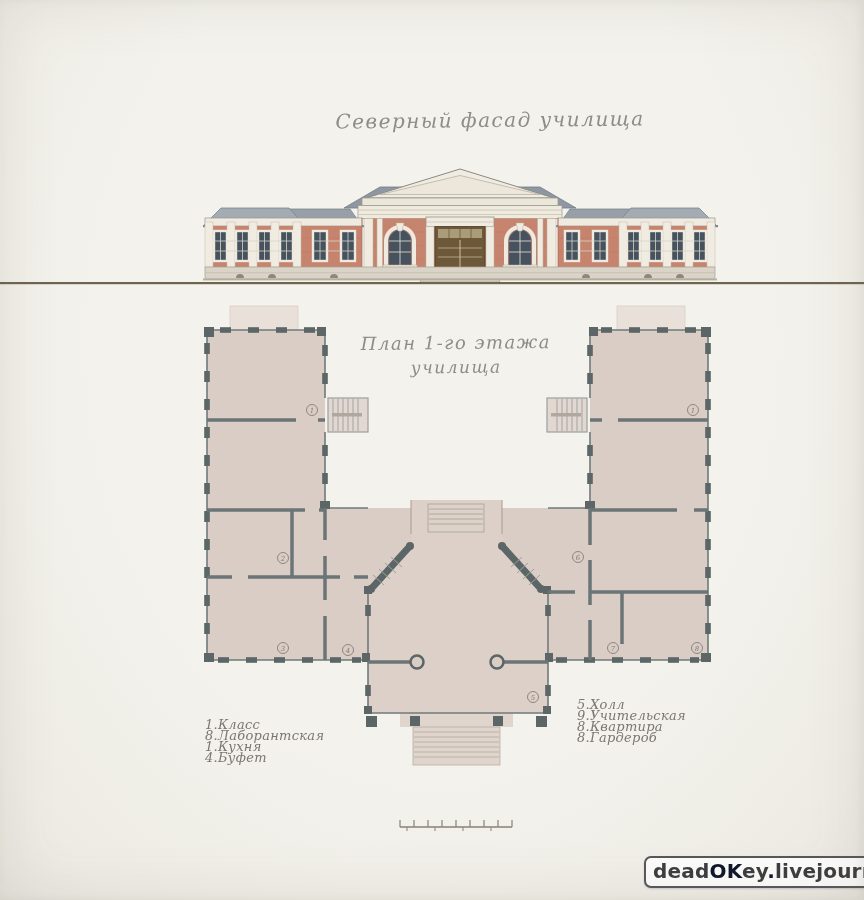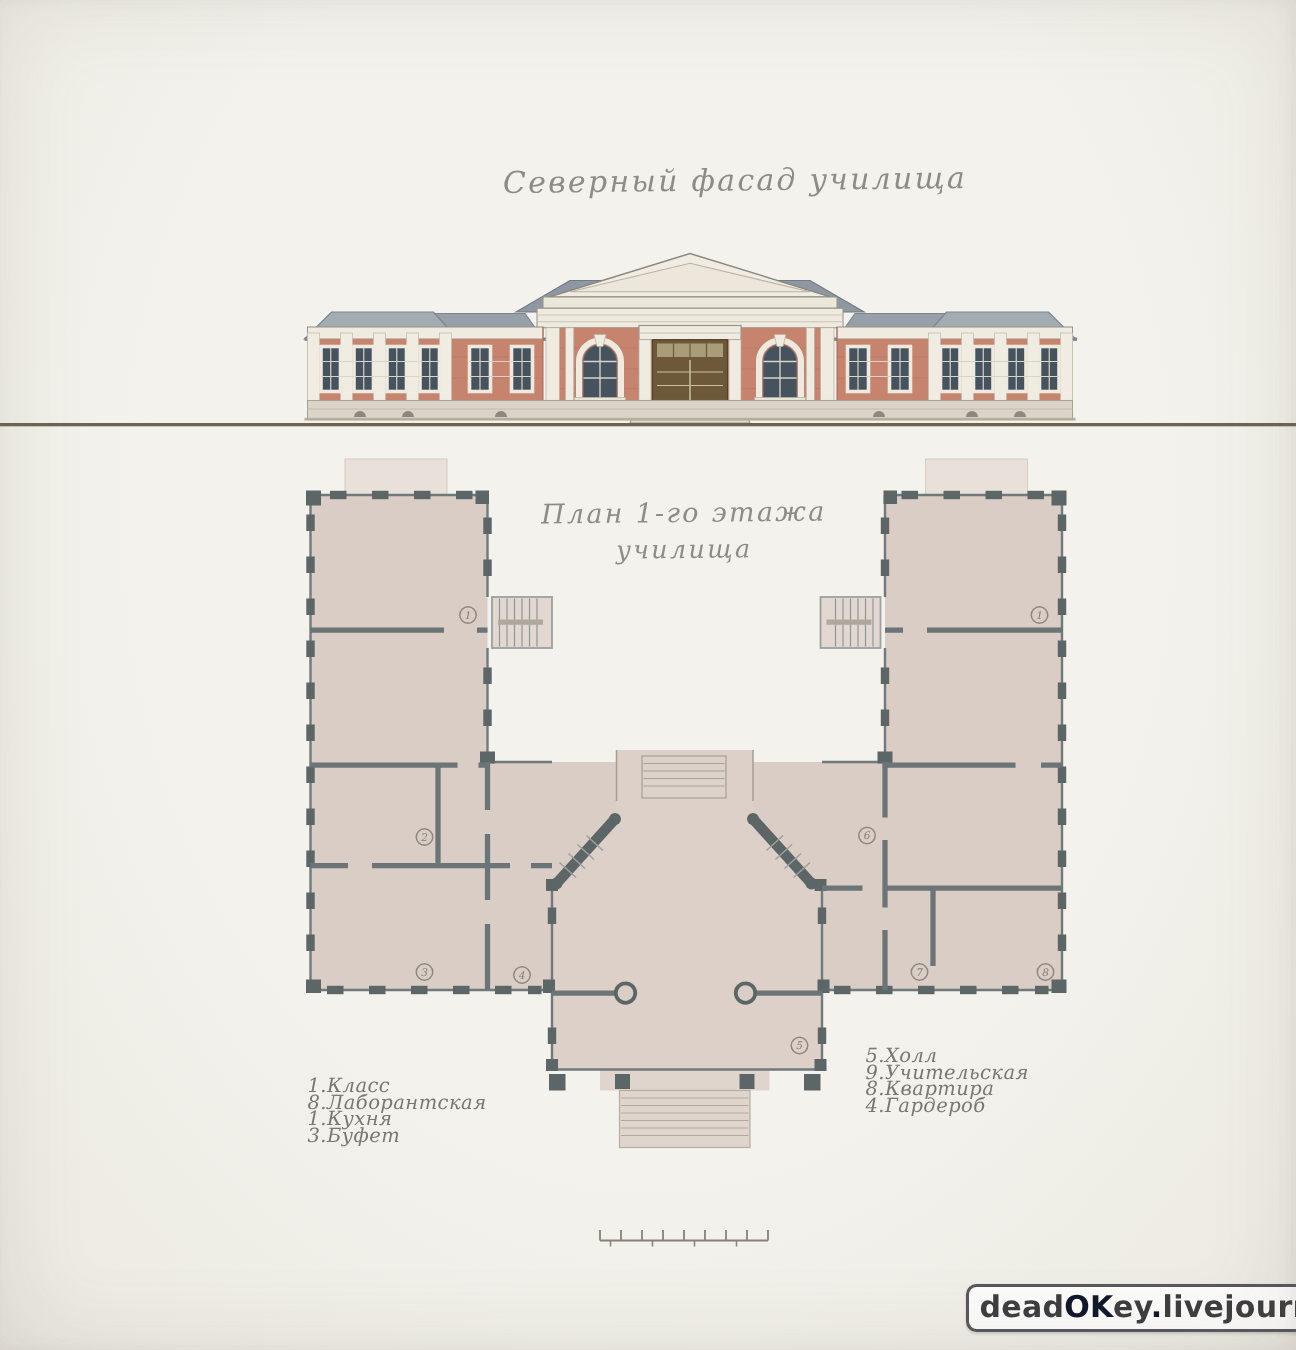--- a/index.html
+++ b/index.html
@@ -414,24 +414,24 @@
 
   <div class="handtitle plan-title">
     <div>План 1-го этажа</div>
     <div class="l2">училища</div>
   </div>
 
   <div class="legend legend-left">
     <div>1.Класс</div>
     <div>8.Лаборантская</div>
     <div>1.Кухня</div>
-    <div>3.Буфет</div>
+    <div>4.Буфет</div>
   </div>
   <div class="legend legend-right">
     <div>5.Холл</div>
     <div>9.Учительская</div>
     <div>8.Квартира</div>
-    <div>4.Гардероб</div>
+    <div>8.Гардероб</div>
   </div>
 
   <div class="watermark"><span>dead</span><span class="red">OK</span><span>ey</span><span class="red">.</span><span>livejournal</span></div>
 
 </div>
 
 </body></html>

